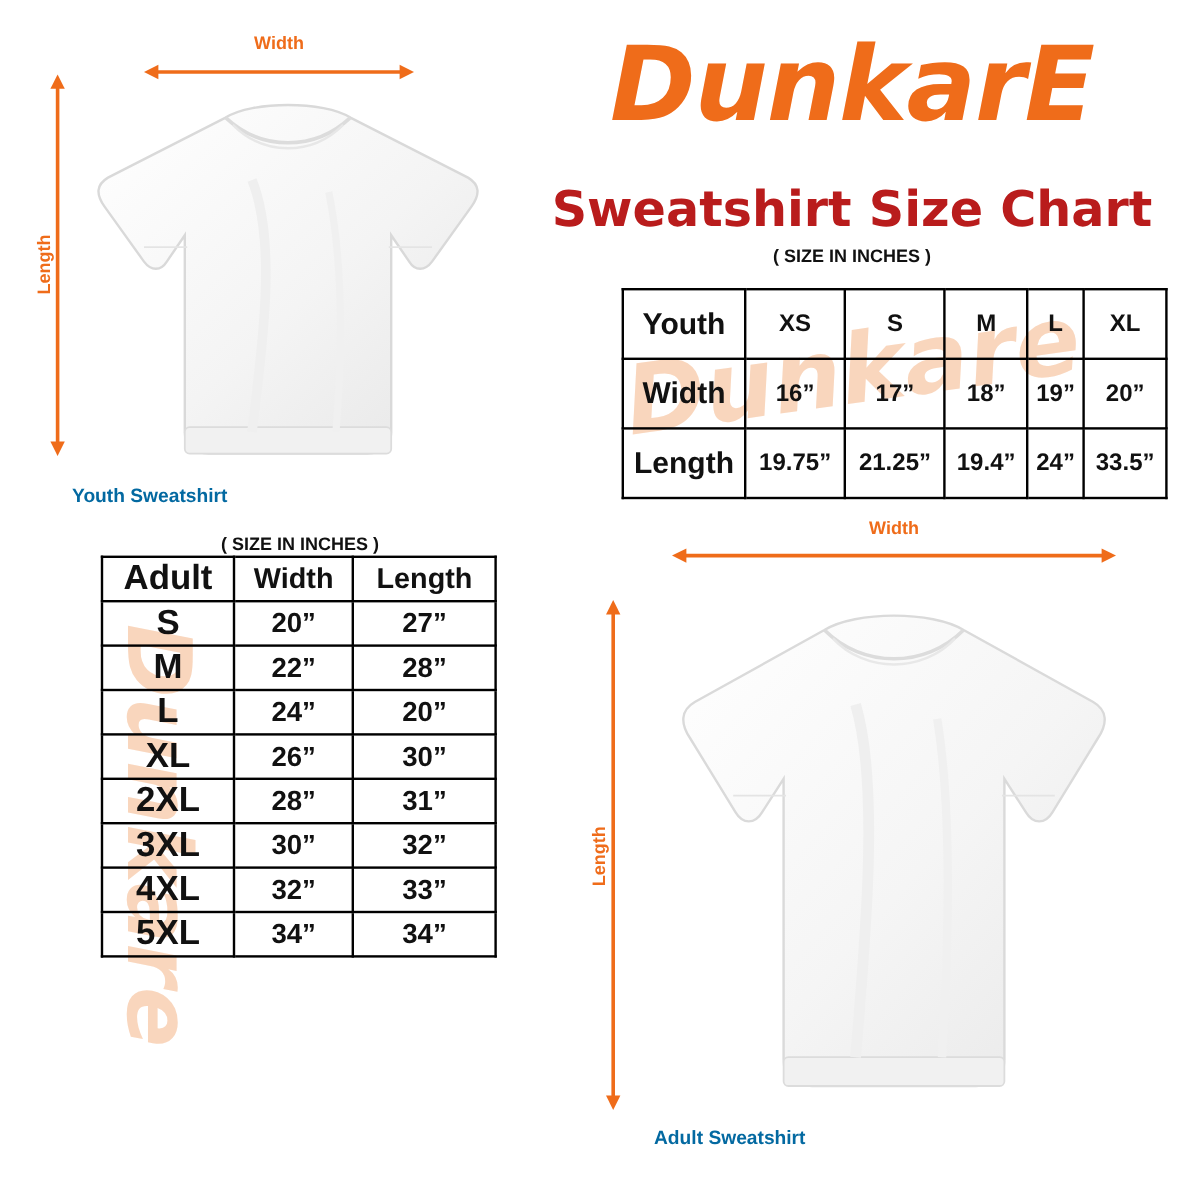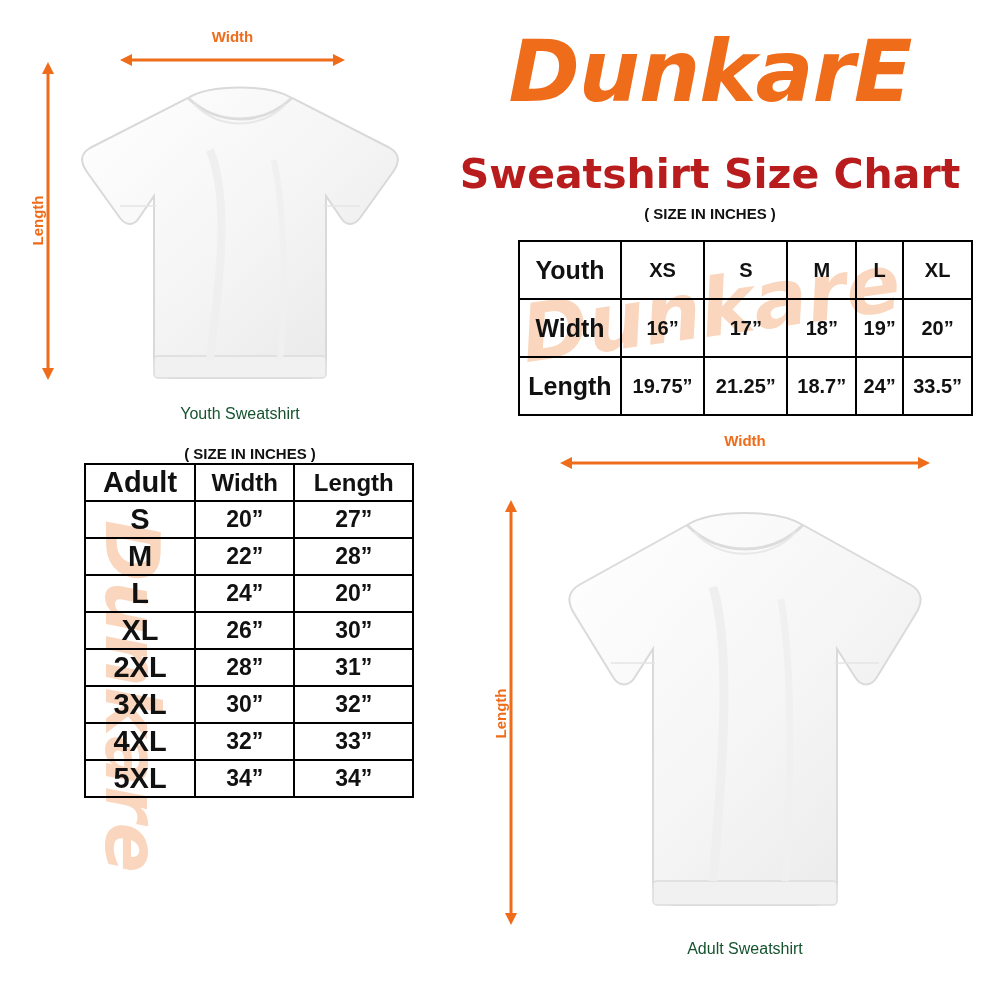--- a/index.html
+++ b/index.html
@@ -84,24 +84,24 @@
   #adult-table { left:84px; top:463px; width:330px; }
   #adult-table td { height:36px; }
   #adult-table td.hdr { font-size:24px; }
   #adult-table td.size { font-size:29px; width:110px; }
   #adult-table td.val { font-size:23px; }
 
   
   .shirt-wrap { position:absolute; }
   .caption {
     position:absolute;
-    text-align:center;
+    text-align:left;
     font-size:16px;
-    font-weight:normal;
-    color:#14532d;
+    font-weight:bold;
+    color:#0369a1;
     white-space:nowrap;
   }
 
   
   .measure-label {
     position:absolute;
     color:#ef6c1a;
     font-size:15px;
     font-weight:bold;
     white-space:nowrap;
@@ -174,21 +174,21 @@
       <td class="val">16”</td>
       <td class="val">17”</td>
       <td class="val">18”</td>
       <td class="val">19”</td>
       <td class="val">20”</td>
     </tr>
     <tr>
       <td class="hdr-label">Length</td>
       <td class="val">19.75”</td>
       <td class="val">21.25”</td>
-      <td class="val">18.7”</td>
+      <td class="val">19.4”</td>
       <td class="val">24”</td>
       <td class="val">33.5”</td>
     </tr>
   </tbody>
     </table>
 
   <div class="units-left">( SIZE IN INCHES )</div>
 
   <table id="adult-table">
     <tbody>

